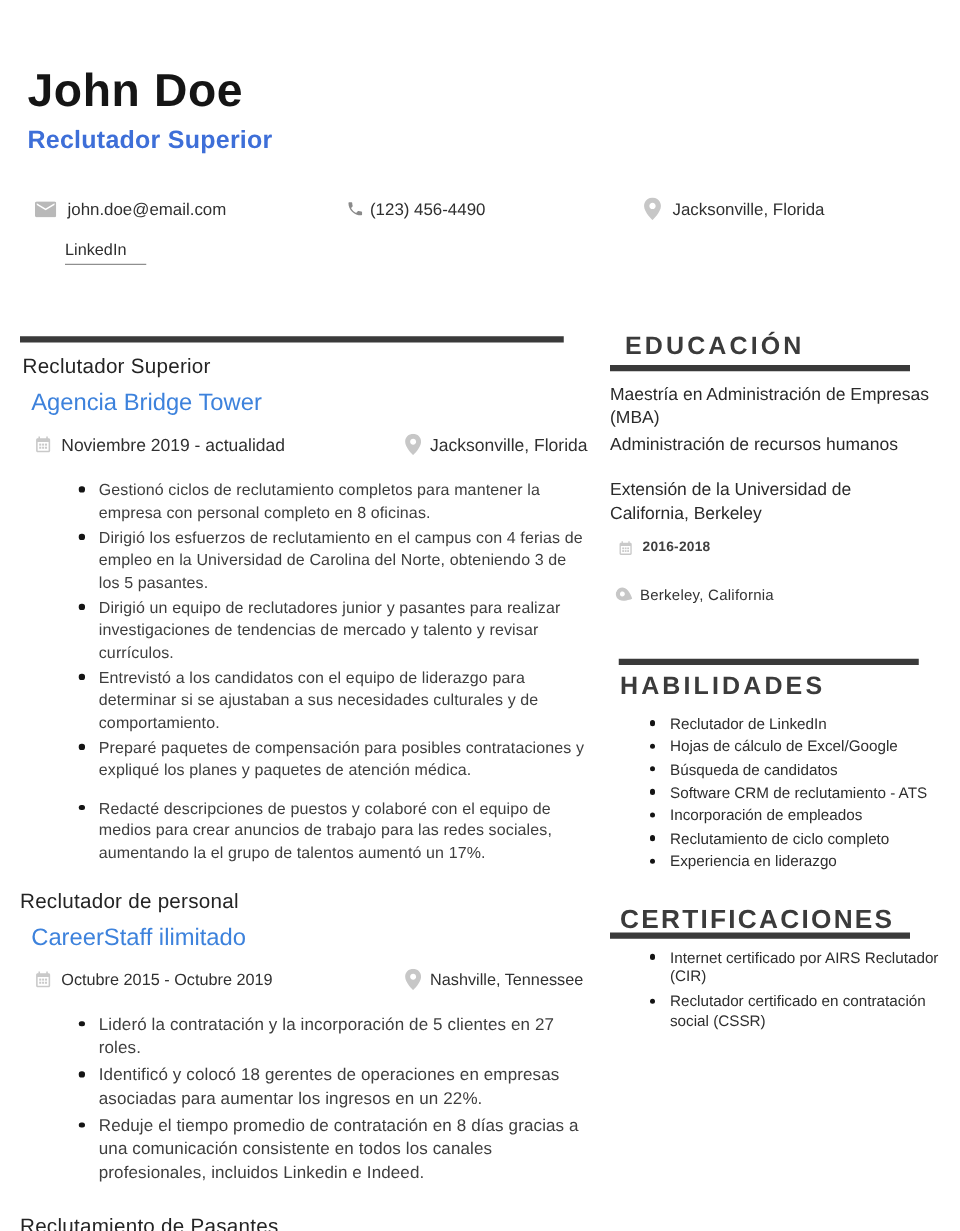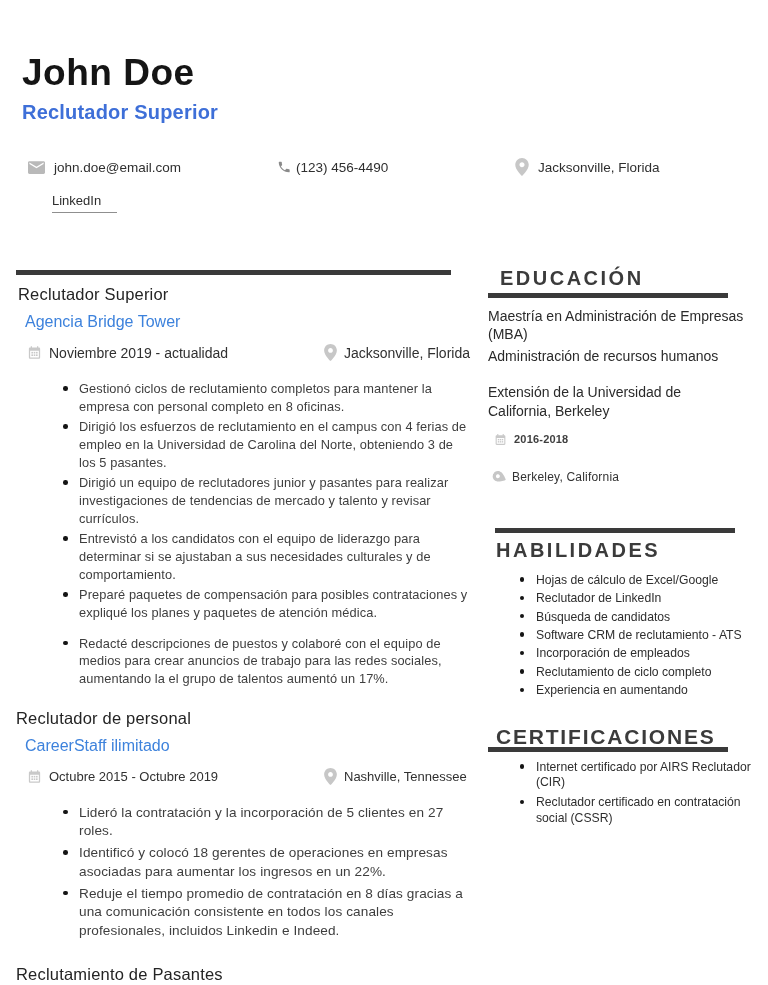--- a/index.html
+++ b/index.html
@@ -53,21 +53,21 @@
     font-size:20px;font-weight:800;letter-spacing:2.5px;
     color:var(--heading-dark);
   }
   .sec-bar{height:5px;background:var(--bar-dark);margin-top:3px;}
   .left .sec-heading{padding-left:4px;}
   .left .sec-bar{width:435px;}
   
   .job{margin-top:0;}
   .job-title{font-size:16.5px;font-weight:400;color:#242424;letter-spacing:.2px;}
   .job-company{
-    margin-top:9px;padding-left:9px;font-size:16px;
+    margin-top:9px;padding-left:9px;font-size:19px;
     color:var(--link-blue);text-decoration:none;display:inline-block;cursor:pointer;
   }
   .meta{display:flex;align-items:center;margin-top:13px;padding-left:11px;gap:19px;}
   .meta-cell{display:flex;align-items:center;gap:7px;}
   .meta-date{width:278px;}
   .meta-text{font-size:14px;color:#303030;}
   .meta-text.small{font-size:13px;}
   
   ul.bullets{list-style:none;margin:19px 0 0 0;padding-left:46px;}
   ul.bullets li{
@@ -264,27 +264,27 @@
             </svg>
         </span>
         <span class="meta-text">Berkeley, California</span>
       </div>
     </div>
 
     <div class="skills-block">
       <div class="sec-bar skills-bar"></div>
       <div class="sec-heading">HABILIDADES</div>
       <ul class="side-list">
+          <li>Reclutador de LinkedIn</li>
           <li>Hojas de cálculo de Excel/Google</li>
-          <li>Reclutador de LinkedIn</li>
           <li>Búsqueda de candidatos</li>
           <li>Software CRM de reclutamiento - ATS</li>
           <li>Incorporación de empleados</li>
           <li>Reclutamiento de ciclo completo</li>
-          <li>Experiencia en aumentando</li>
+          <li>Experiencia en liderazgo</li>
         </ul>
     </div>
 
     <div class="cert-block">
       <div class="sec-heading">CERTIFICACIONES</div>
       <div class="sec-bar cert-bar"></div>
       <ul class="side-list cert-list">
           <li>Internet certificado por AIRS Reclutador (CIR)</li>
           <li>Reclutador certificado en contratación social (CSSR)</li>
         </ul>

